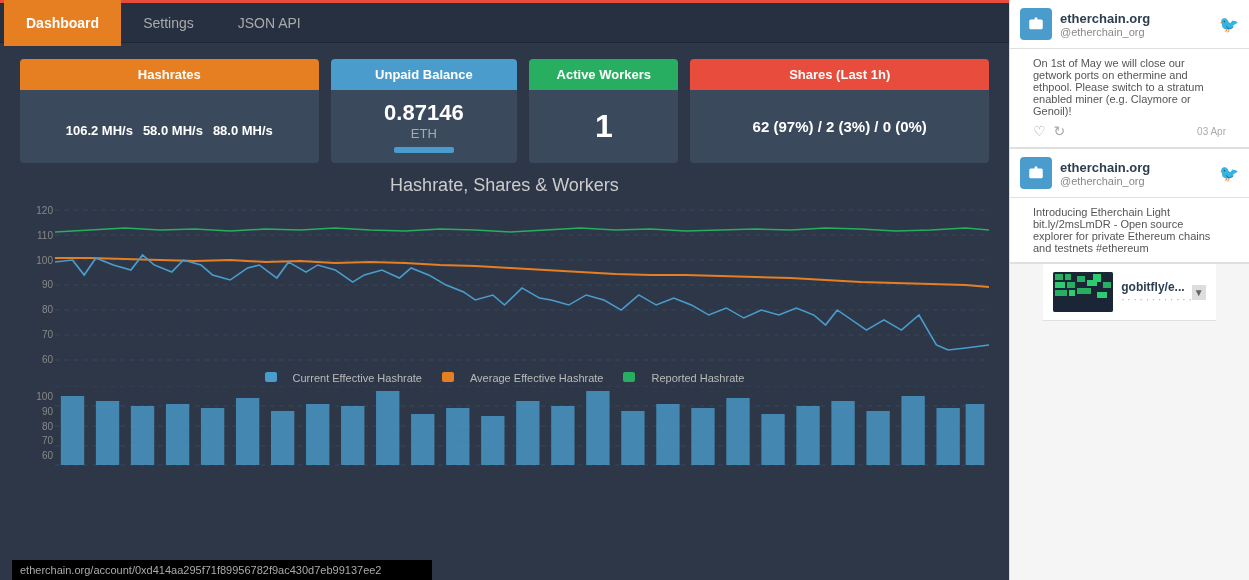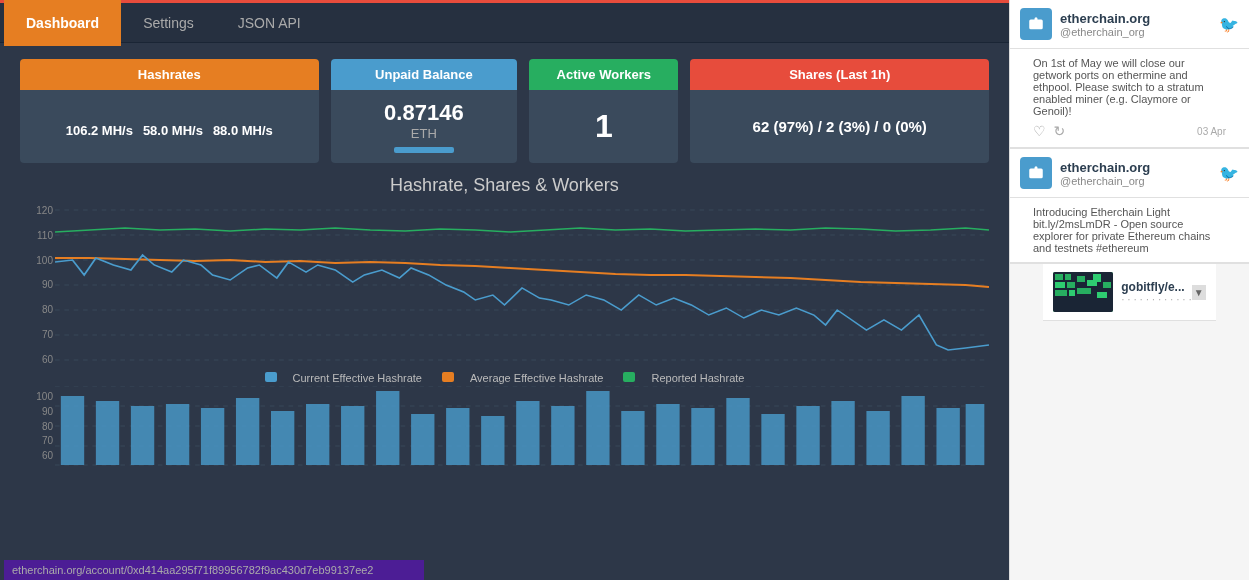--- a/index.html
+++ b/index.html
@@ -273,23 +273,23 @@
       font-size: 12px;
     }
     .sidebar-link-dots {
       color: #aaa;
       font-size: 10px;
     }
     
     .status-bar {
       position: fixed;
       bottom: 0;
-      left: 4px;
+      left: 12px;
       width: 420px;
-      background: #4c1d95;
+      background: #000000;
       padding: 4px 8px;
       font-size: 11px;
       color: #aaa;
     }
     
     .top-accent-bar {
       height: 3px;
       background: #e74c3c;
       width: 100%;
     }

